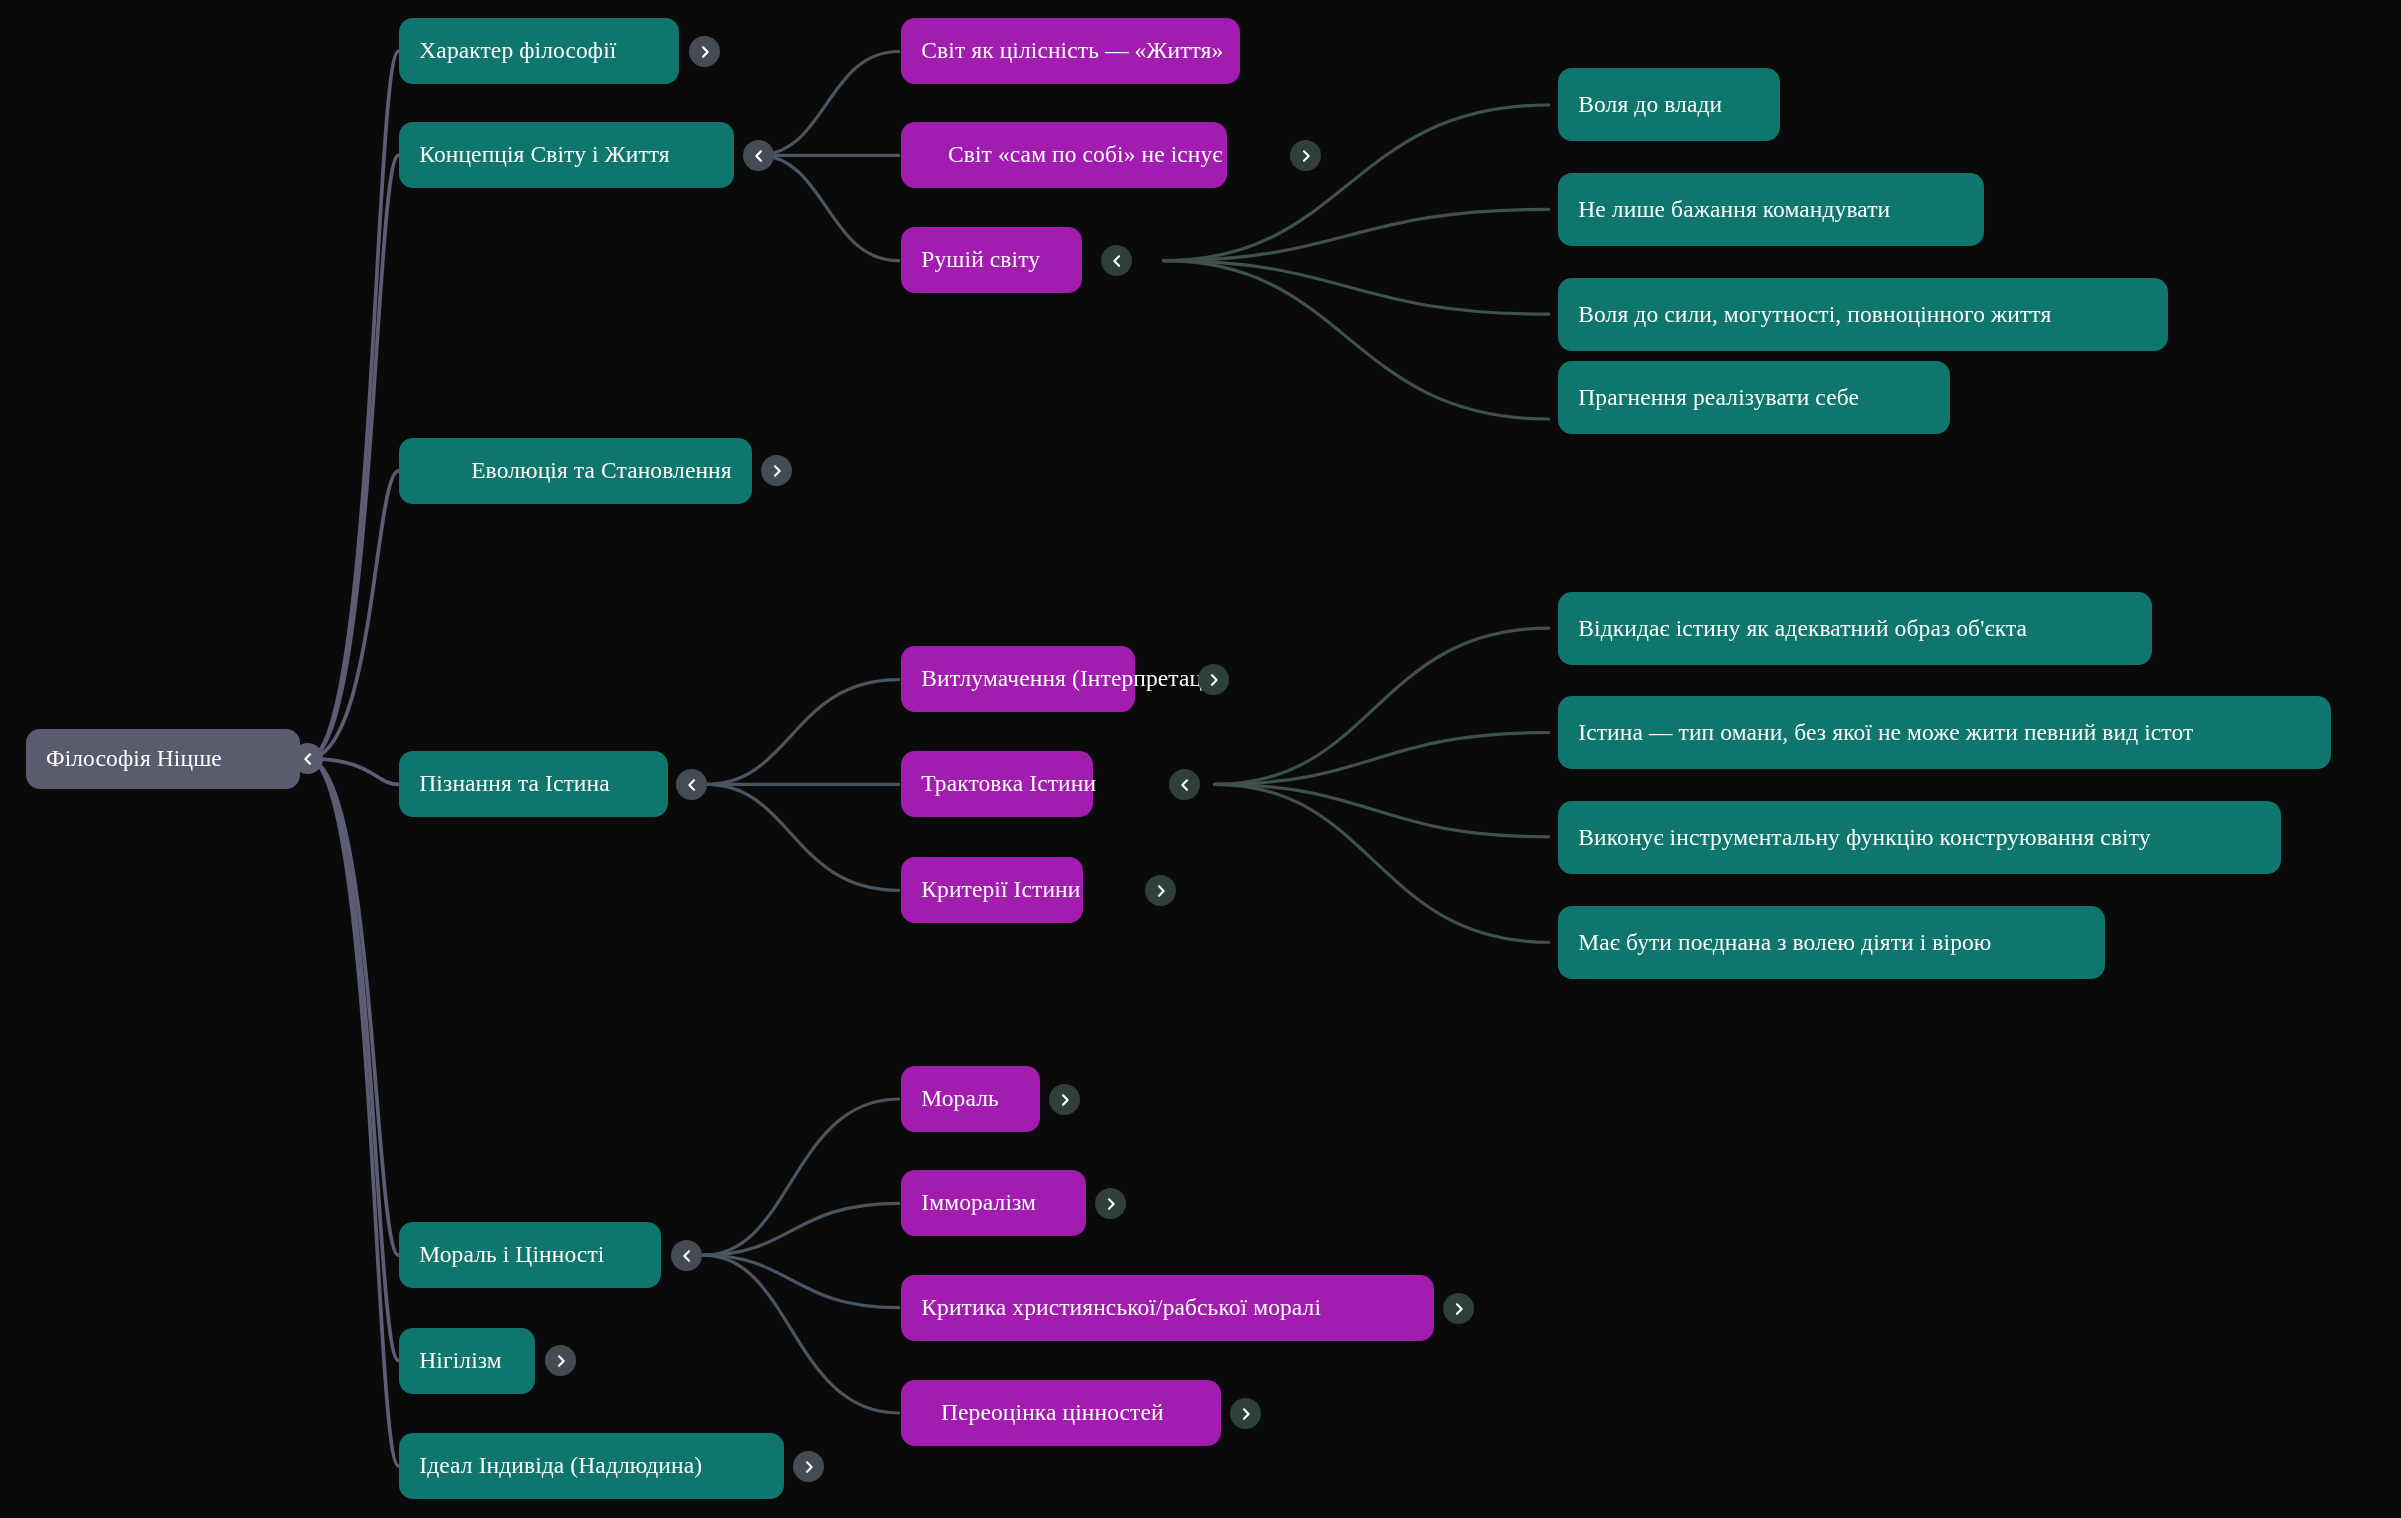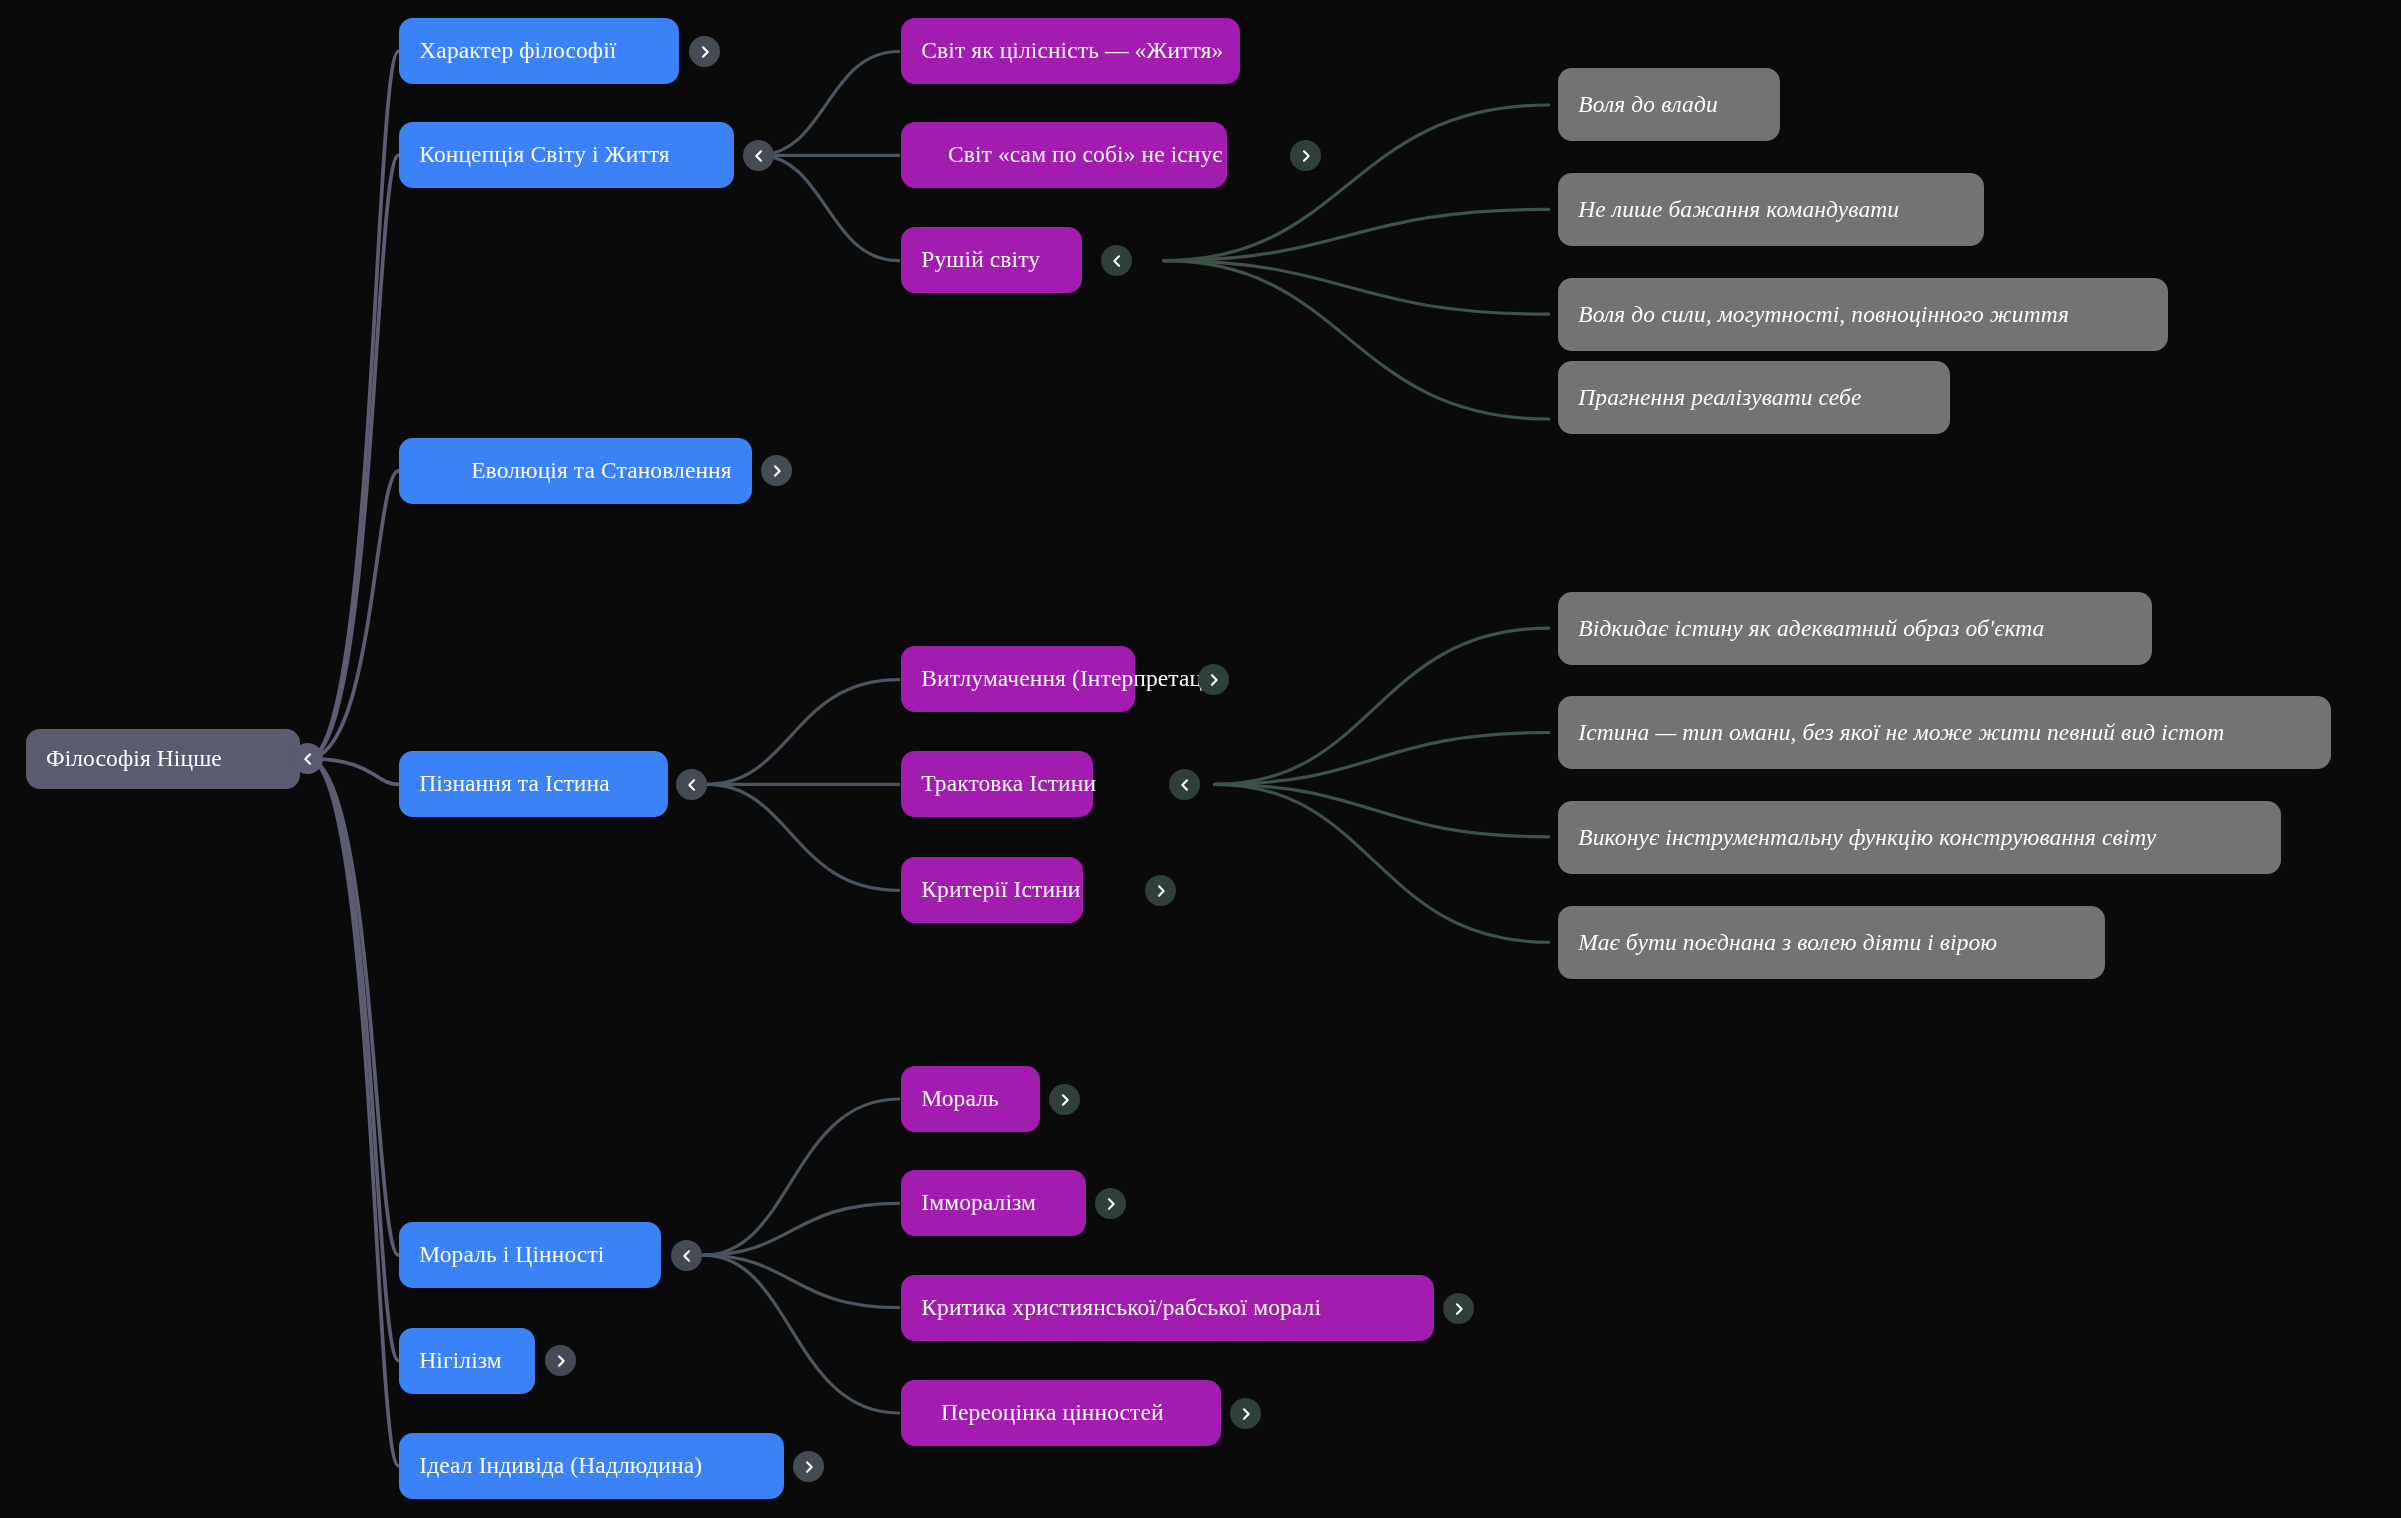--- a/index.html
+++ b/index.html
@@ -17,23 +17,23 @@
     display:flex;align-items:center;
     border-radius:14px;
     color:#fdfdfd;
     font-size:23.5px;
     line-height:1.1;
     padding:0 20.3px;
     white-space:nowrap;
     letter-spacing:0.1px;
   }
   .n-root{background:#5a5b6e;}
-  .n-l1{background:#3b82f6;font-family:Liberation Serif, serif;}
+  .n-l1{background:#0f766e;font-family:Liberation Serif, serif;}
   .n-l2{background:#a21caf;}
-  .n-l3{background:#737373;font-style:italic;}
+  .n-l3{background:#0f766e;}
   .toggle{
     position:absolute;
     width:31px;height:31px;
     border-radius:50%;
     display:flex;align-items:center;justify-content:center;
     color:#ffffff;
     font-size:0;
   }
   .t-root{background:#5a5b6e;}
   .t-l1{background:#454b55;}

